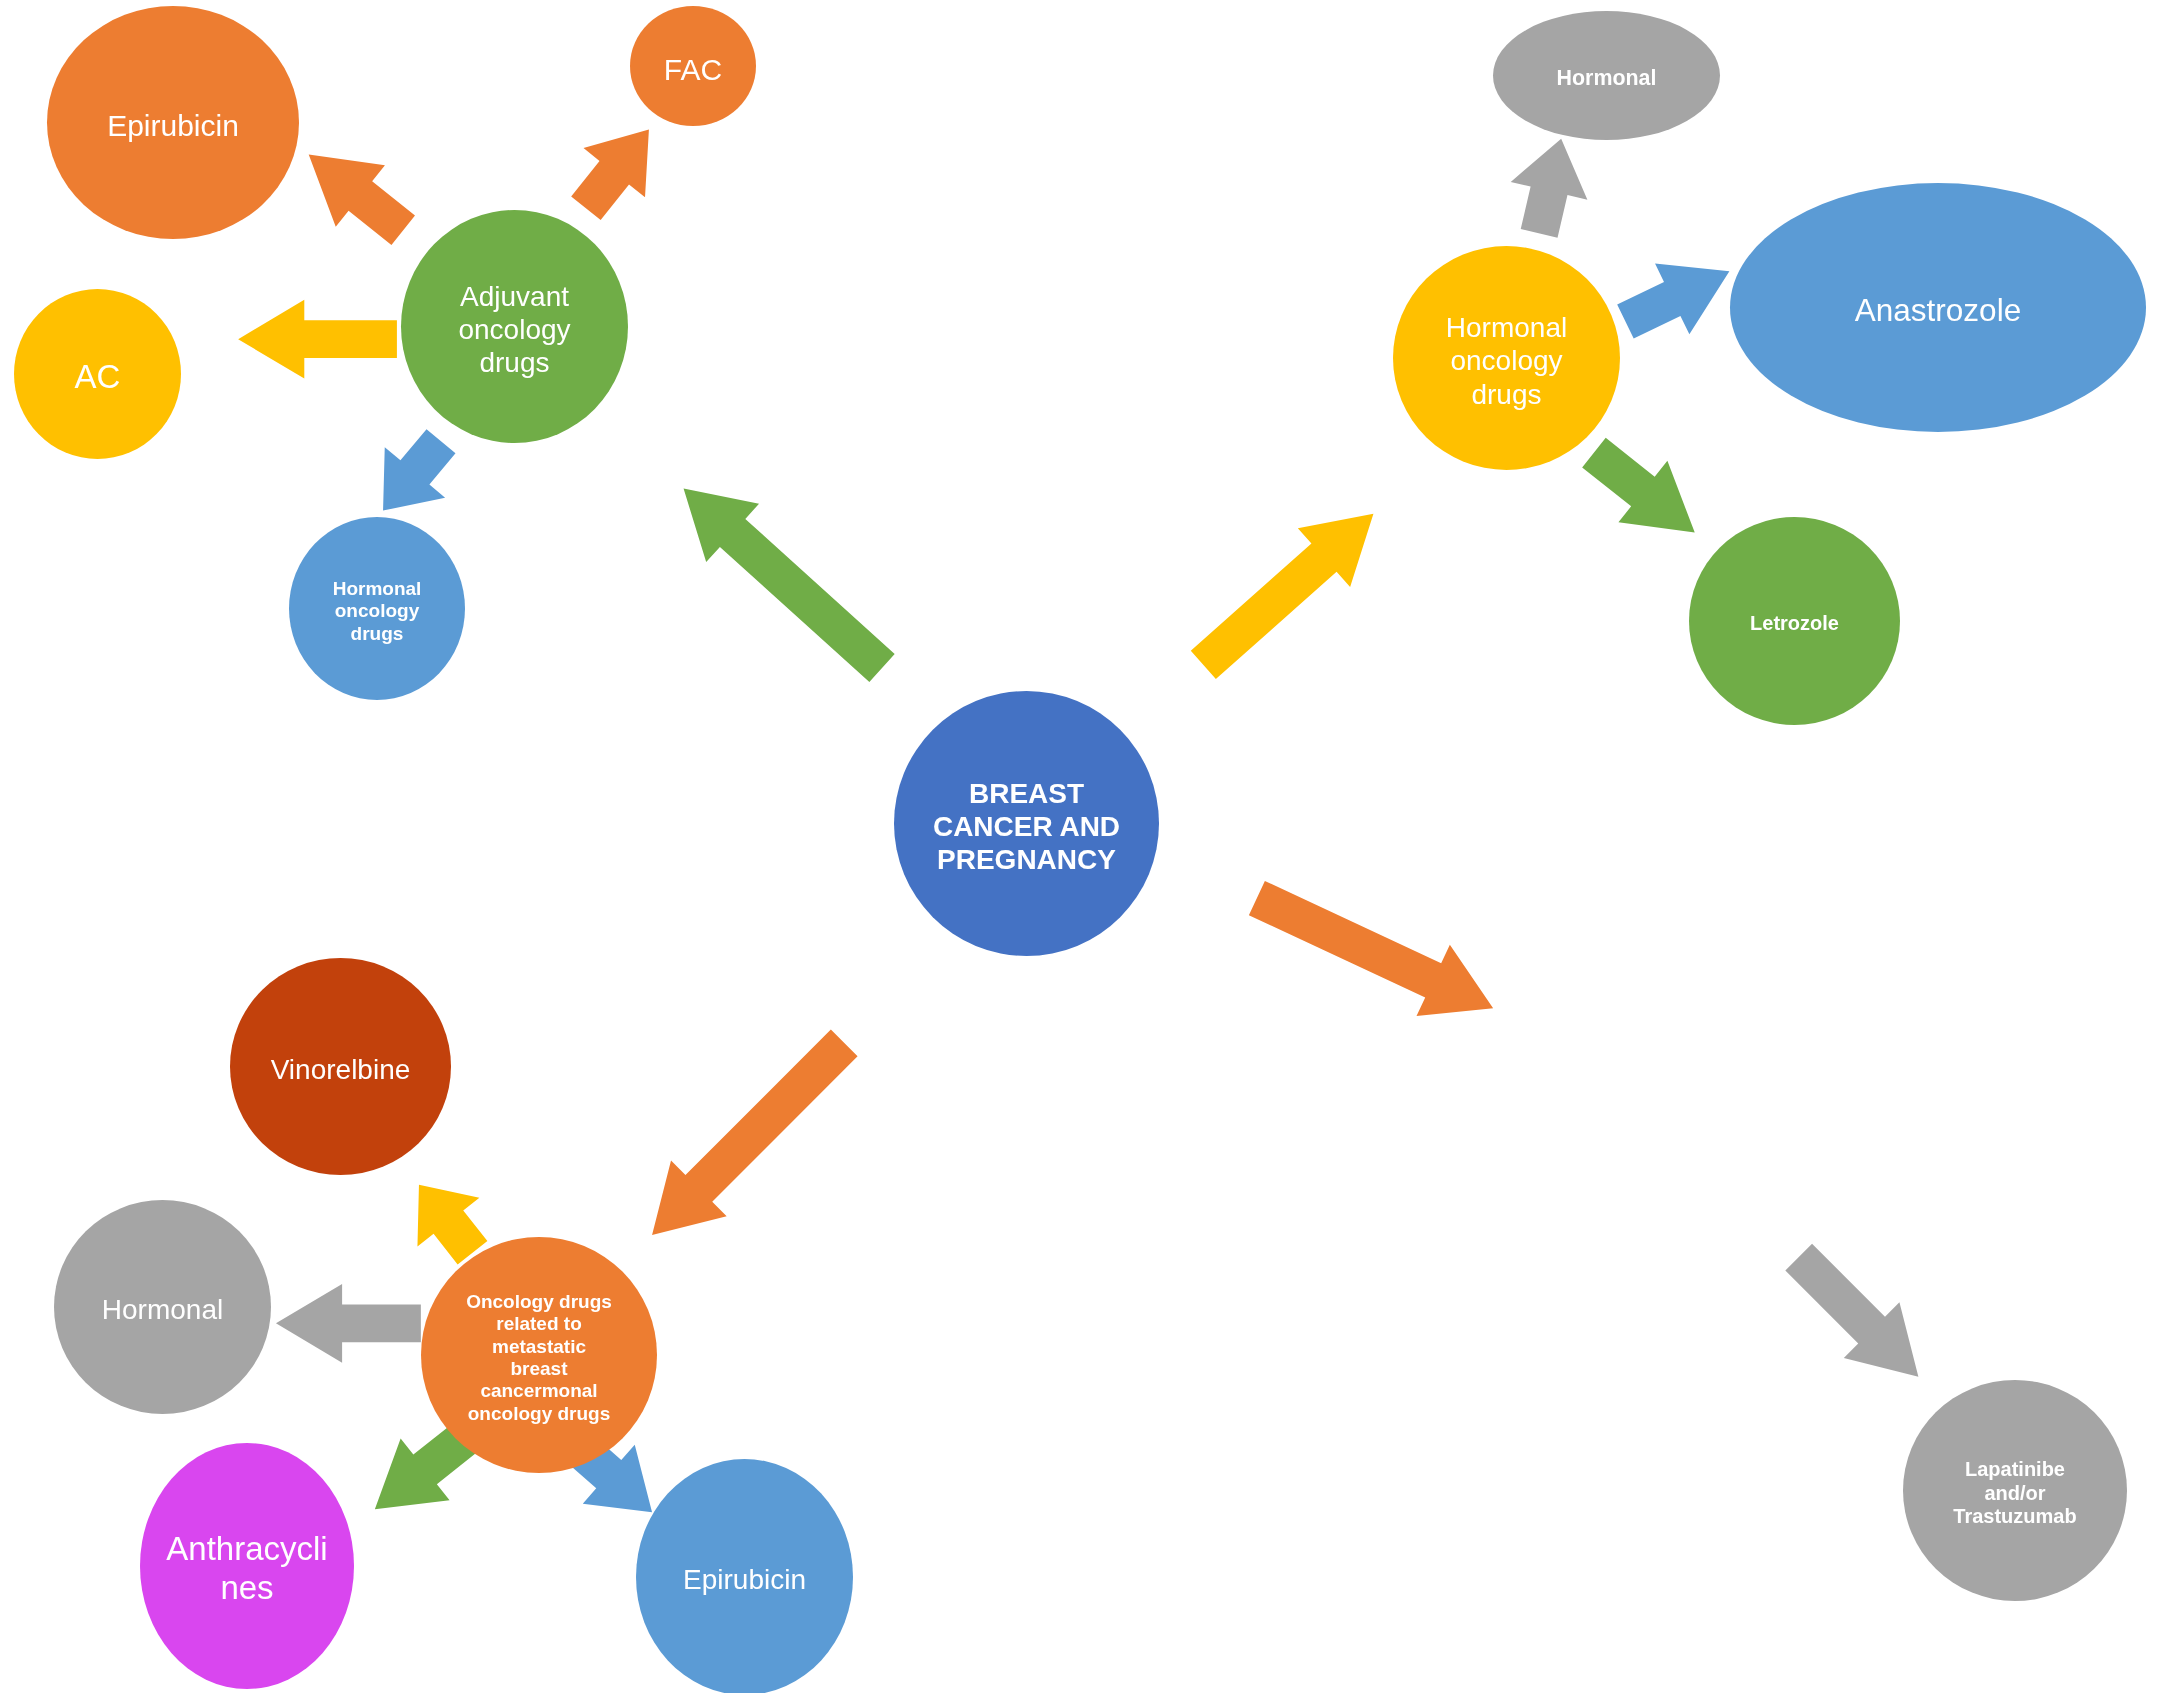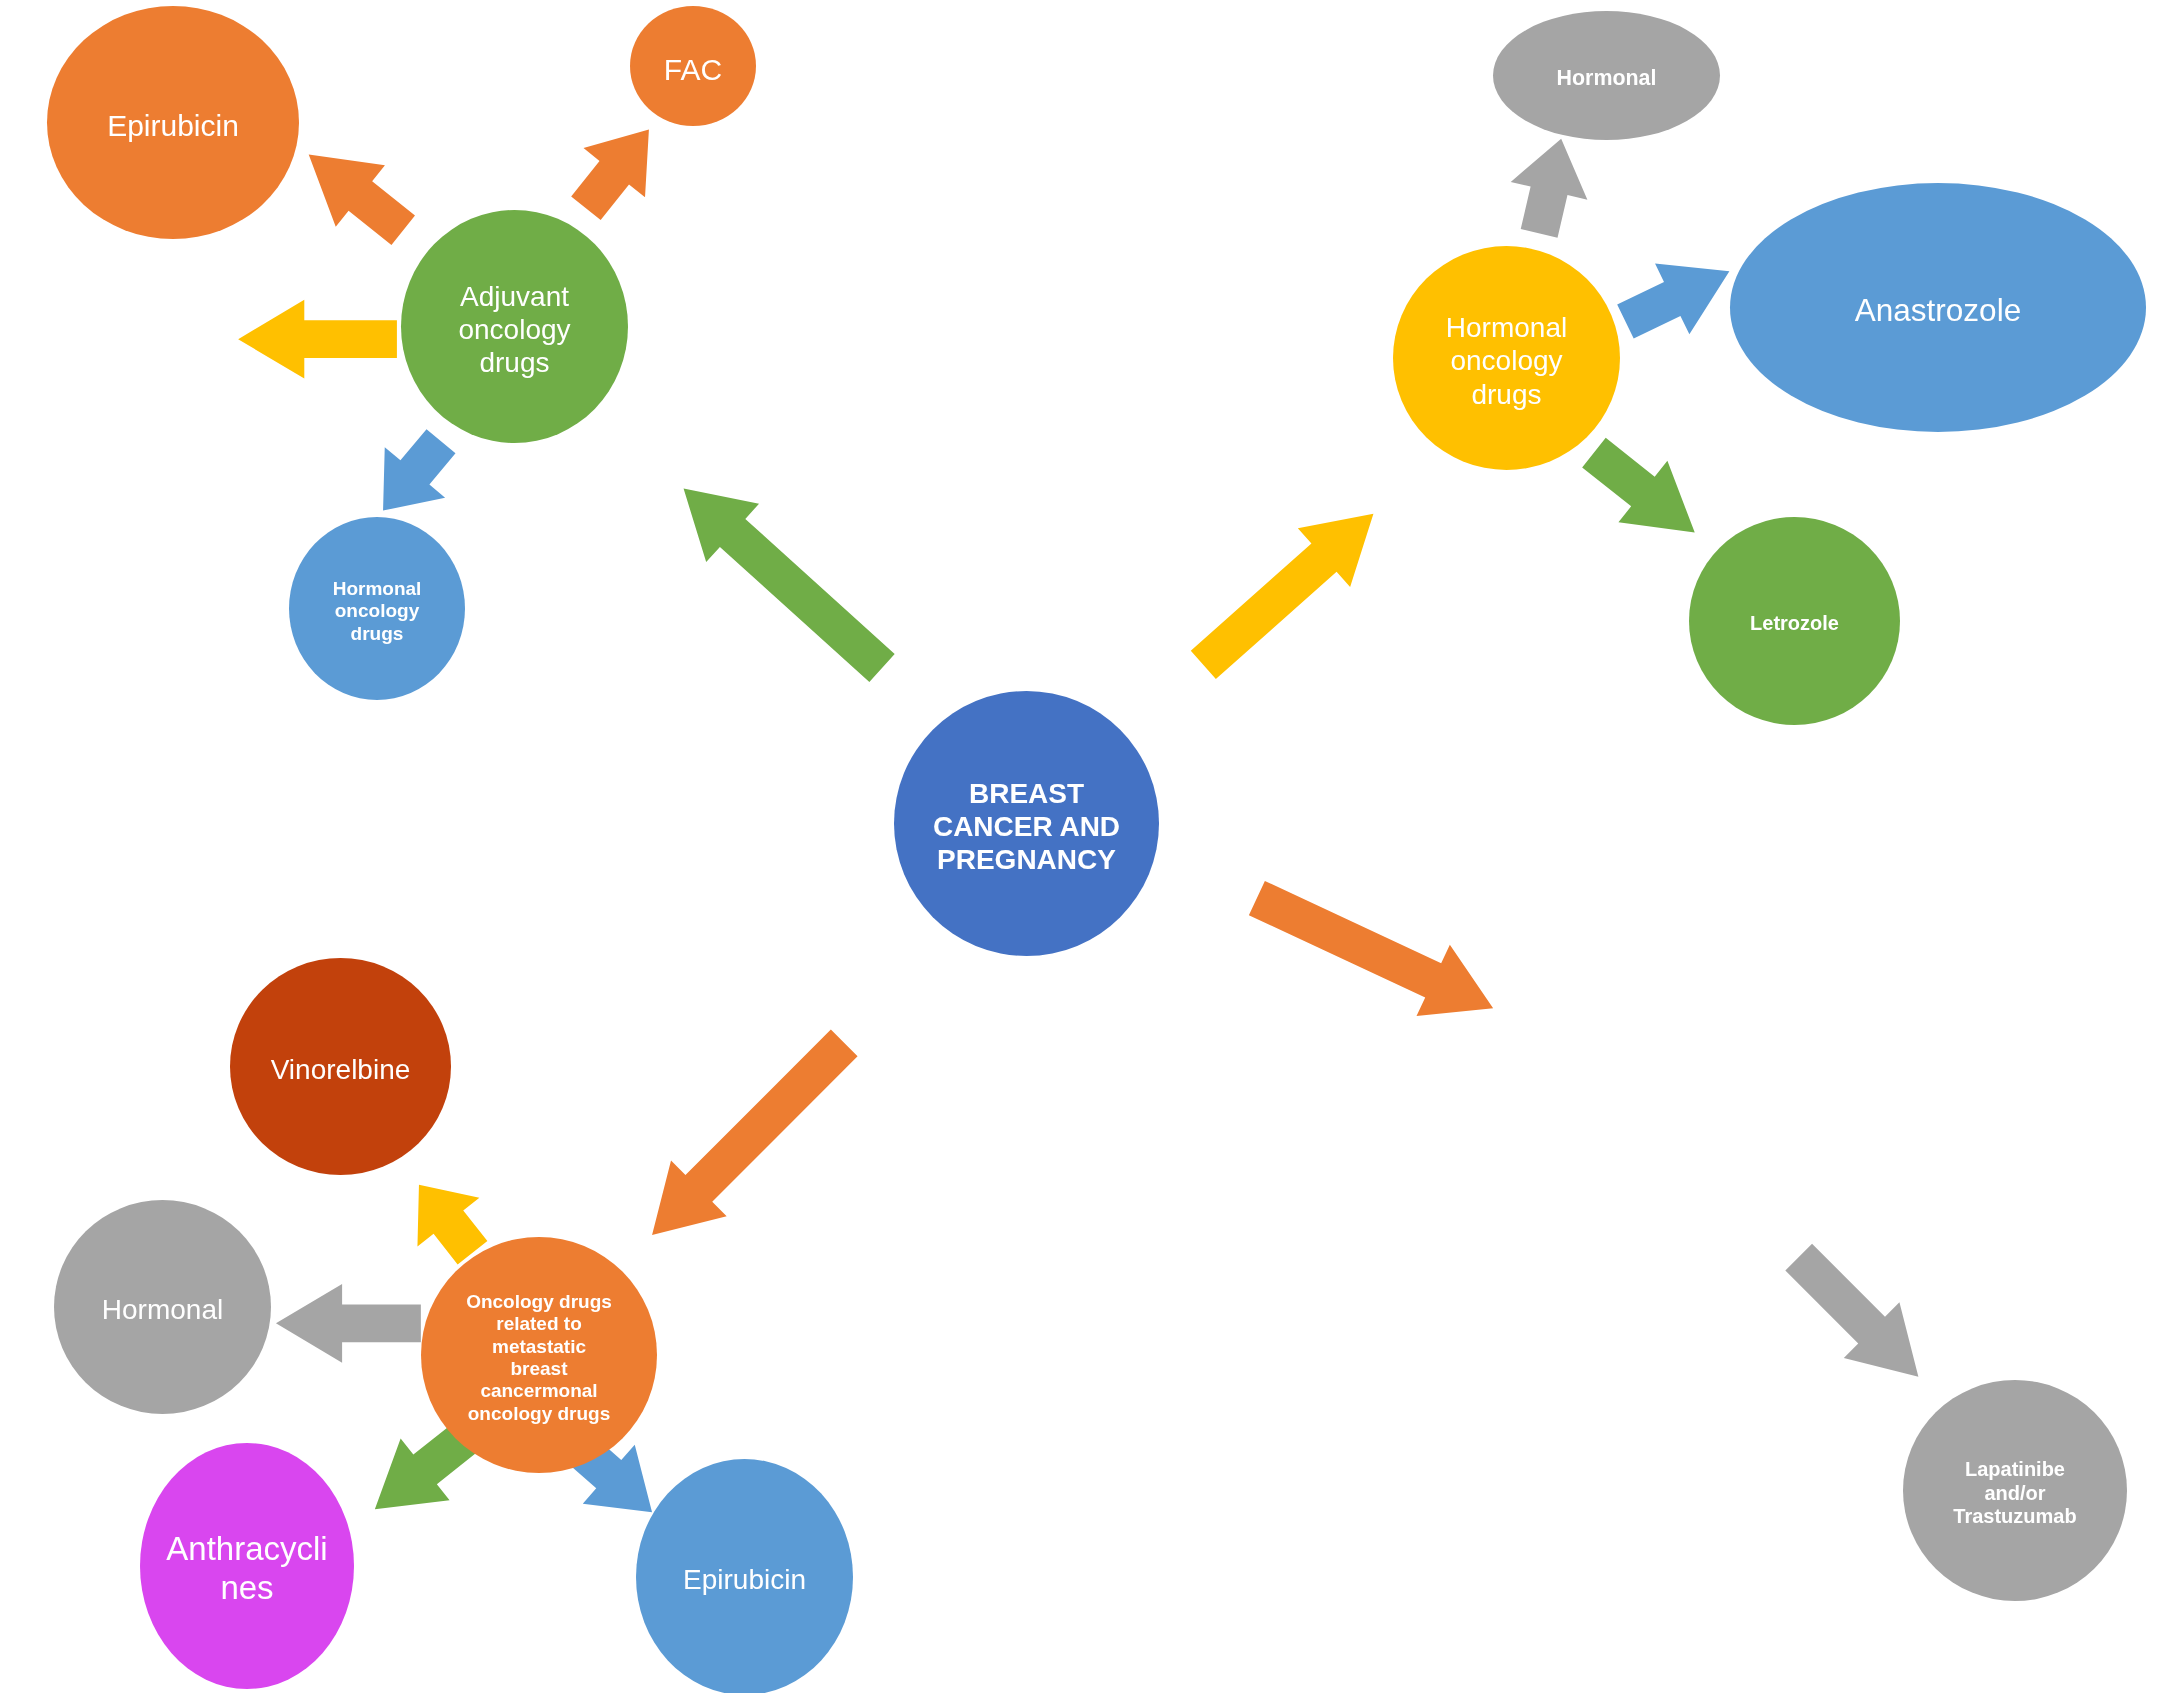--- a/index.html
+++ b/index.html
@@ -108,20 +108,23 @@
       <span class="lbl">Adjuvant
 oncology
 drugs</span>
     </div>
     <div class="node" style="left: 47px; top: 6.3px; width: 252px; height: 233px; background: rgb(237, 125, 49); font-size: 30px; font-weight: normal;">
       <span class="lbl">Epirubicin</span>
     </div>
     <div class="node" style="left: 630px; top: 6.3px; width: 126px; height: 120px; background: rgb(237, 125, 49); font-size: 30px; font-weight: normal;">
       <span class="lbl">FAC</span>
     </div>
+    <div class="node" style="left: 14px; top: 289px; width: 167px; height: 170px; background: rgb(255, 192, 0); font-size: 33px; font-weight: normal;">
+      <span class="lbl">AC</span>
+    </div>
     <div class="node" style="left: 289px; top: 517px; width: 176px; height: 183px; background: rgb(91, 155, 213); font-size: 19px; font-weight: bold;">
       <span class="lbl">Hormonal
 oncology
 drugs</span>
     </div>
     <div class="node" style="left: 1393px; top: 246px; width: 227px; height: 224px; background: rgb(255, 192, 0); font-size: 28px; font-weight: normal;">
       <span class="lbl">Hormonal
 oncology
 drugs</span>
     </div>

